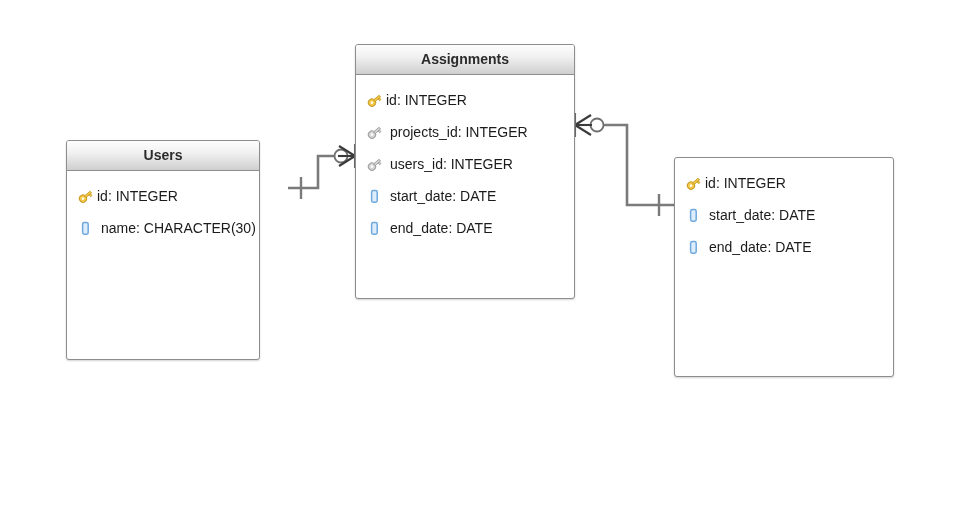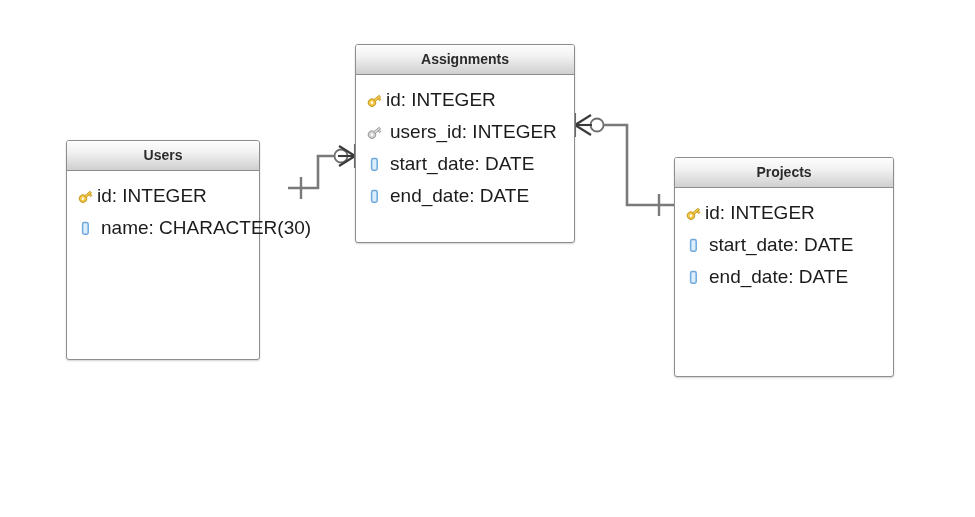--- a/index.html
+++ b/index.html
@@ -60,21 +60,21 @@
   }
   .attr-icon {
     width: 20px;
     height: 20px;
     flex: 0 0 20px;
     display: flex;
     align-items: center;
     justify-content: center;
   }
   .attr-label {
-    font-size: 19px;
+    font-size: 14px;
     color: #1b1b1b;
     margin-left: 2px;
     text-align: center;
   }
   .attr-row.fk .attr-label,
   .attr-row.col .attr-label {
     margin-left: 6px;
   }
 </style>
 </head>
@@ -137,21 +137,21 @@
         <span class="attr-icon">
           <svg width="15" height="15" viewBox="0 0 15 15" xmlns="http://www.w3.org/2000/svg">
             <rect x="4.6" y="1.6" width="5.6" height="11.6" rx="1.6" ry="1.6" fill="#dcedfb" stroke="#6fa8dc" stroke-width="1.5"></rect>
           </svg>
         </span>
         <span class="attr-label">name: CHARACTER(30)</span>
       </div>
     </div>
   </div>
 
-  <div class="entity" style="left:355px; top:44px; width:220px; height:199px;">
+  <div class="entity" style="left:355px; top:44px; width:220px; height:255px;">
     <div class="entity-header">
       <span>Assignments</span>
     </div>
     <div class="entity-body">
       <div class="attr-row pk">
         <span class="attr-icon">
           <svg width="17" height="17" viewBox="0 0 17 17" xmlns="http://www.w3.org/2000/svg">
             <g transform="rotate(-40 8.5 8.5)">
               <circle cx="5.2" cy="8.5" r="3.6" fill="#f3c849" stroke="#c49a22" stroke-width="1"></circle>
               <circle cx="5.2" cy="8.5" r="1.25" fill="#ffffff"></circle>
@@ -166,20 +166,33 @@
         <span class="attr-icon">
           <svg width="17" height="17" viewBox="0 0 17 17" xmlns="http://www.w3.org/2000/svg">
             <g transform="rotate(-40 8.5 8.5)">
               <circle cx="5.2" cy="8.5" r="3.6" fill="#d6d6d6" stroke="#9a9a9a" stroke-width="1"></circle>
               <circle cx="5.2" cy="8.5" r="1.25" fill="#ffffff"></circle>
               <rect x="8.2" y="7.4" width="7.2" height="2.3" fill="#d6d6d6" stroke="#9a9a9a" stroke-width="0.8"></rect>
               <rect x="12.3" y="9.5" width="1.7" height="2.4" fill="#d6d6d6" stroke="#9a9a9a" stroke-width="0.8"></rect>
             </g>
           </svg>
         </span>
+        <span class="attr-label">projects_id: INTEGER</span>
+      </div>
+      <div class="attr-row fk">
+        <span class="attr-icon">
+          <svg width="17" height="17" viewBox="0 0 17 17" xmlns="http://www.w3.org/2000/svg">
+            <g transform="rotate(-40 8.5 8.5)">
+              <circle cx="5.2" cy="8.5" r="3.6" fill="#d6d6d6" stroke="#9a9a9a" stroke-width="1"></circle>
+              <circle cx="5.2" cy="8.5" r="1.25" fill="#ffffff"></circle>
+              <rect x="8.2" y="7.4" width="7.2" height="2.3" fill="#d6d6d6" stroke="#9a9a9a" stroke-width="0.8"></rect>
+              <rect x="12.3" y="9.5" width="1.7" height="2.4" fill="#d6d6d6" stroke="#9a9a9a" stroke-width="0.8"></rect>
+            </g>
+          </svg>
+        </span>
         <span class="attr-label">users_id: INTEGER</span>
       </div>
       <div class="attr-row col">
         <span class="attr-icon">
           <svg width="15" height="15" viewBox="0 0 15 15" xmlns="http://www.w3.org/2000/svg">
             <rect x="4.6" y="1.6" width="5.6" height="11.6" rx="1.6" ry="1.6" fill="#dcedfb" stroke="#6fa8dc" stroke-width="1.5"></rect>
           </svg>
         </span>
         <span class="attr-label">start_date: DATE</span>
       </div>
@@ -188,23 +201,20 @@
           <svg width="15" height="15" viewBox="0 0 15 15" xmlns="http://www.w3.org/2000/svg">
             <rect x="4.6" y="1.6" width="5.6" height="11.6" rx="1.6" ry="1.6" fill="#dcedfb" stroke="#6fa8dc" stroke-width="1.5"></rect>
           </svg>
         </span>
         <span class="attr-label">end_date: DATE</span>
       </div>
     </div>
   </div>
 
   <div class="entity" style="left:674px; top:157px; width:220px; height:220px;">
-    <div class="entity-header">
-      <span>Projects</span>
-    </div>
     <div class="entity-body">
       <div class="attr-row pk">
         <span class="attr-icon">
           <svg width="17" height="17" viewBox="0 0 17 17" xmlns="http://www.w3.org/2000/svg">
             <g transform="rotate(-40 8.5 8.5)">
               <circle cx="5.2" cy="8.5" r="3.6" fill="#f3c849" stroke="#c49a22" stroke-width="1"></circle>
               <circle cx="5.2" cy="8.5" r="1.25" fill="#ffffff"></circle>
               <rect x="8.2" y="7.4" width="7.2" height="2.3" fill="#f3c849" stroke="#c49a22" stroke-width="0.8"></rect>
               <rect x="12.3" y="9.5" width="1.7" height="2.4" fill="#f3c849" stroke="#c49a22" stroke-width="0.8"></rect>
             </g>

